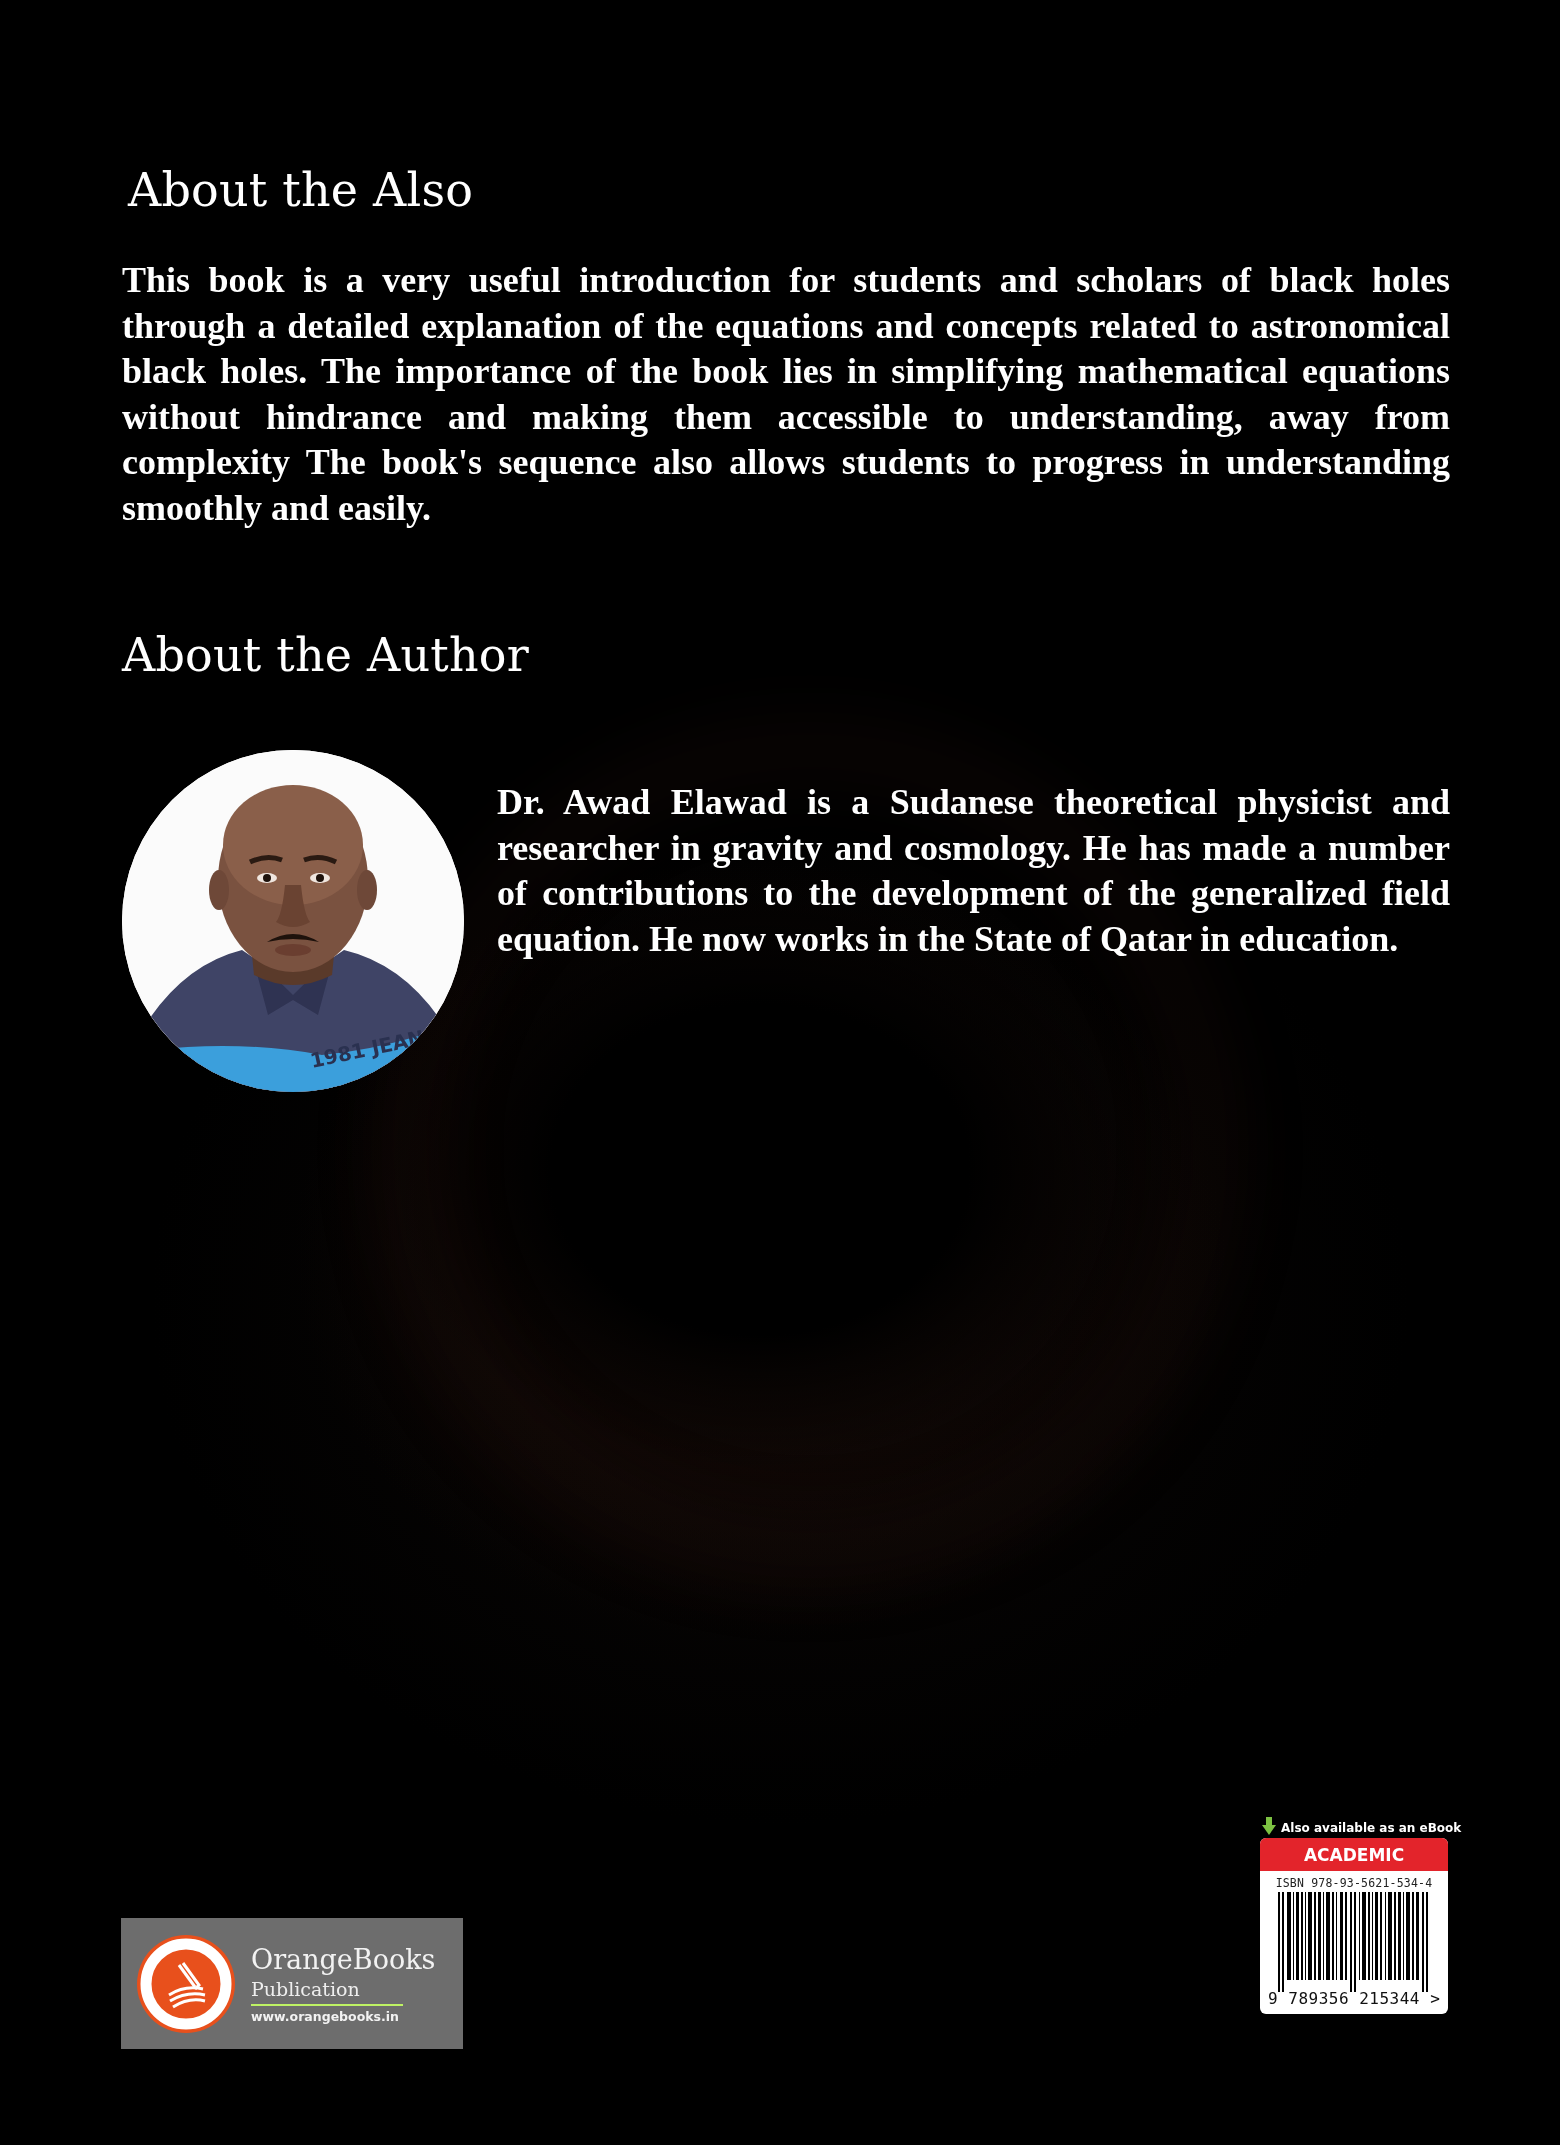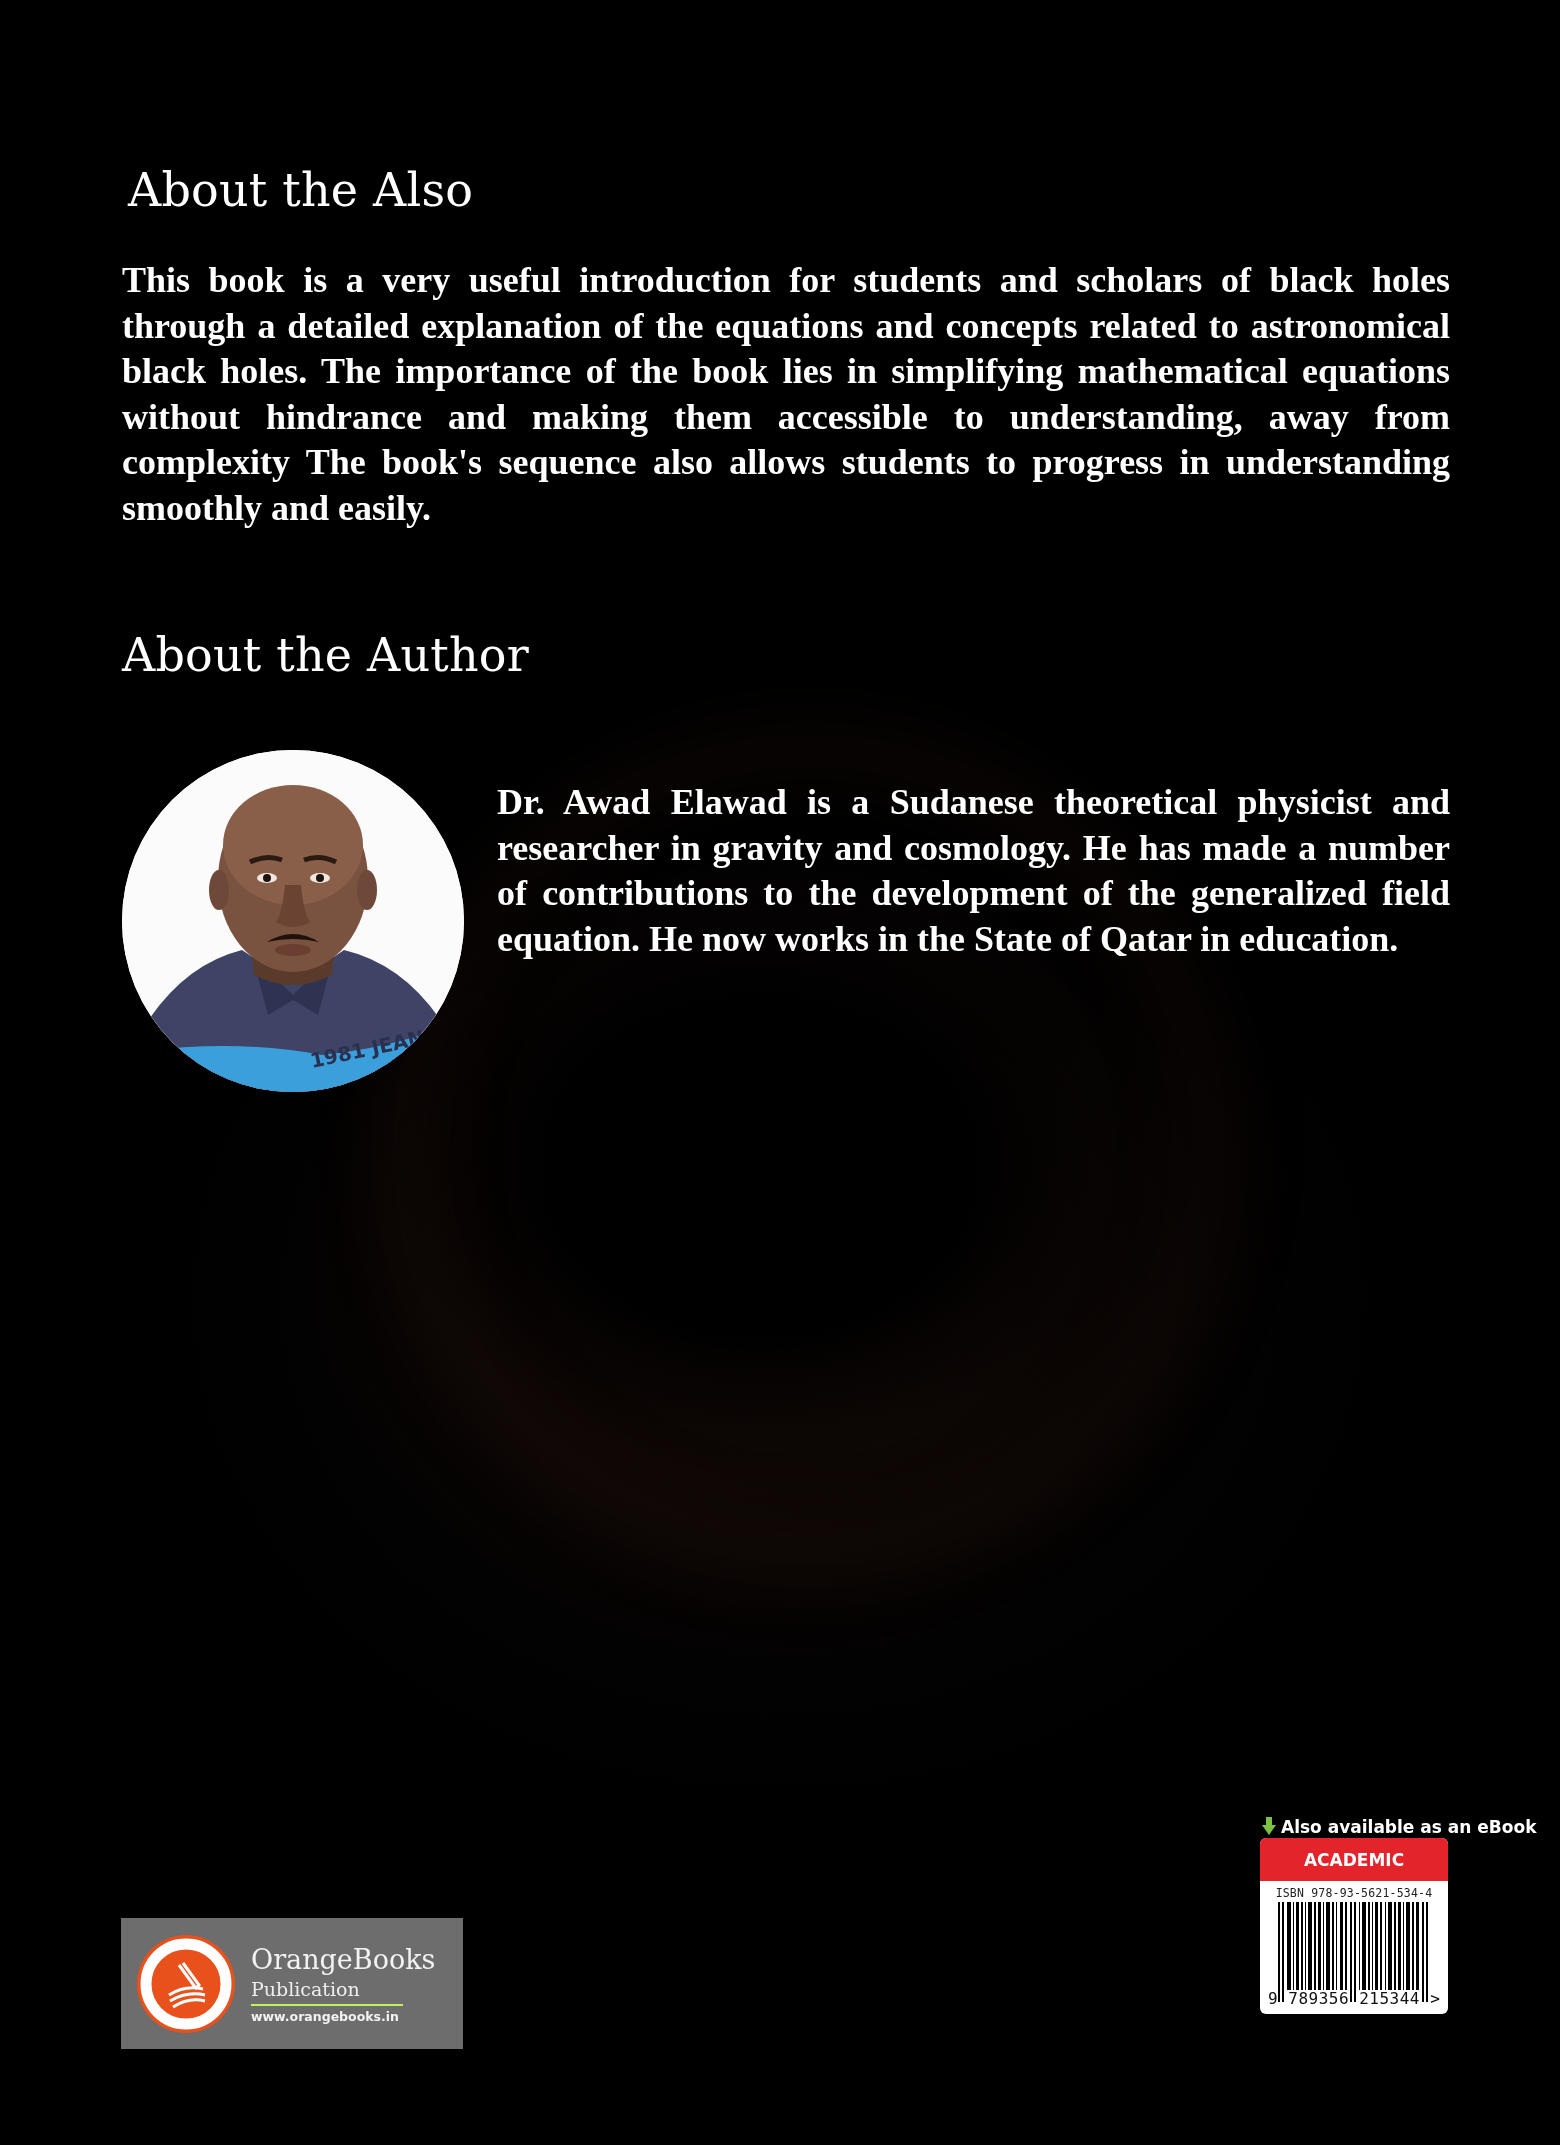--- a/index.html
+++ b/index.html
@@ -77,30 +77,30 @@
       font-family: "DejaVu Serif", serif;
       font-size: 19px; line-height: 26px; color: #eeeeee;
       border-bottom: 2px solid #bef264; width: 152px; padding-bottom: 2px;
     }
     .logo-url {
       font-family: "DejaVu Sans", sans-serif;
       font-size: 12.5px; font-weight: bold; color: #f2f2f2; margin-top: 3px;
     }
     .ebook-note {
       position: absolute; left: 1262px; top: 1817px;
-      display: flex; align-items: flex-start; gap: 5px;
-      font-family: "DejaVu Sans", sans-serif; font-size: 17px; font-weight: bold; color: #fff;
+      display: flex; align-items: flex-end; gap: 5px;
+      font-family: "DejaVu Sans", sans-serif; font-size: 12px; font-weight: bold; color: #fff;
     }
     .isbn-box {
       position: absolute; left: 1260px; top: 1838px;
       width: 188px; height: 176px;
       background: #ffffff; border-radius: 6px; overflow: hidden;
     }
     .isbn-banner {
-      height: 43px; background: #e3242b; color: #fff;
+      height: 33px; background: #e3242b; color: #fff;
       font-family: "DejaVu Sans", sans-serif; font-weight: bold; font-size: 17px;
       display: flex; align-items: center; justify-content: center;
     }
     .isbn-text {
       font-family: "DejaVu Sans Mono", monospace; font-size: 11.5px; color: #222;
       text-align: center; margin-top: 5px; letter-spacing: 0.2px;
     }
     .barcode { display: block; margin: 2px auto 0 auto; }
     .isbn-digits {
       position: absolute; left: 8px; bottom: 6px; width: 176px;

